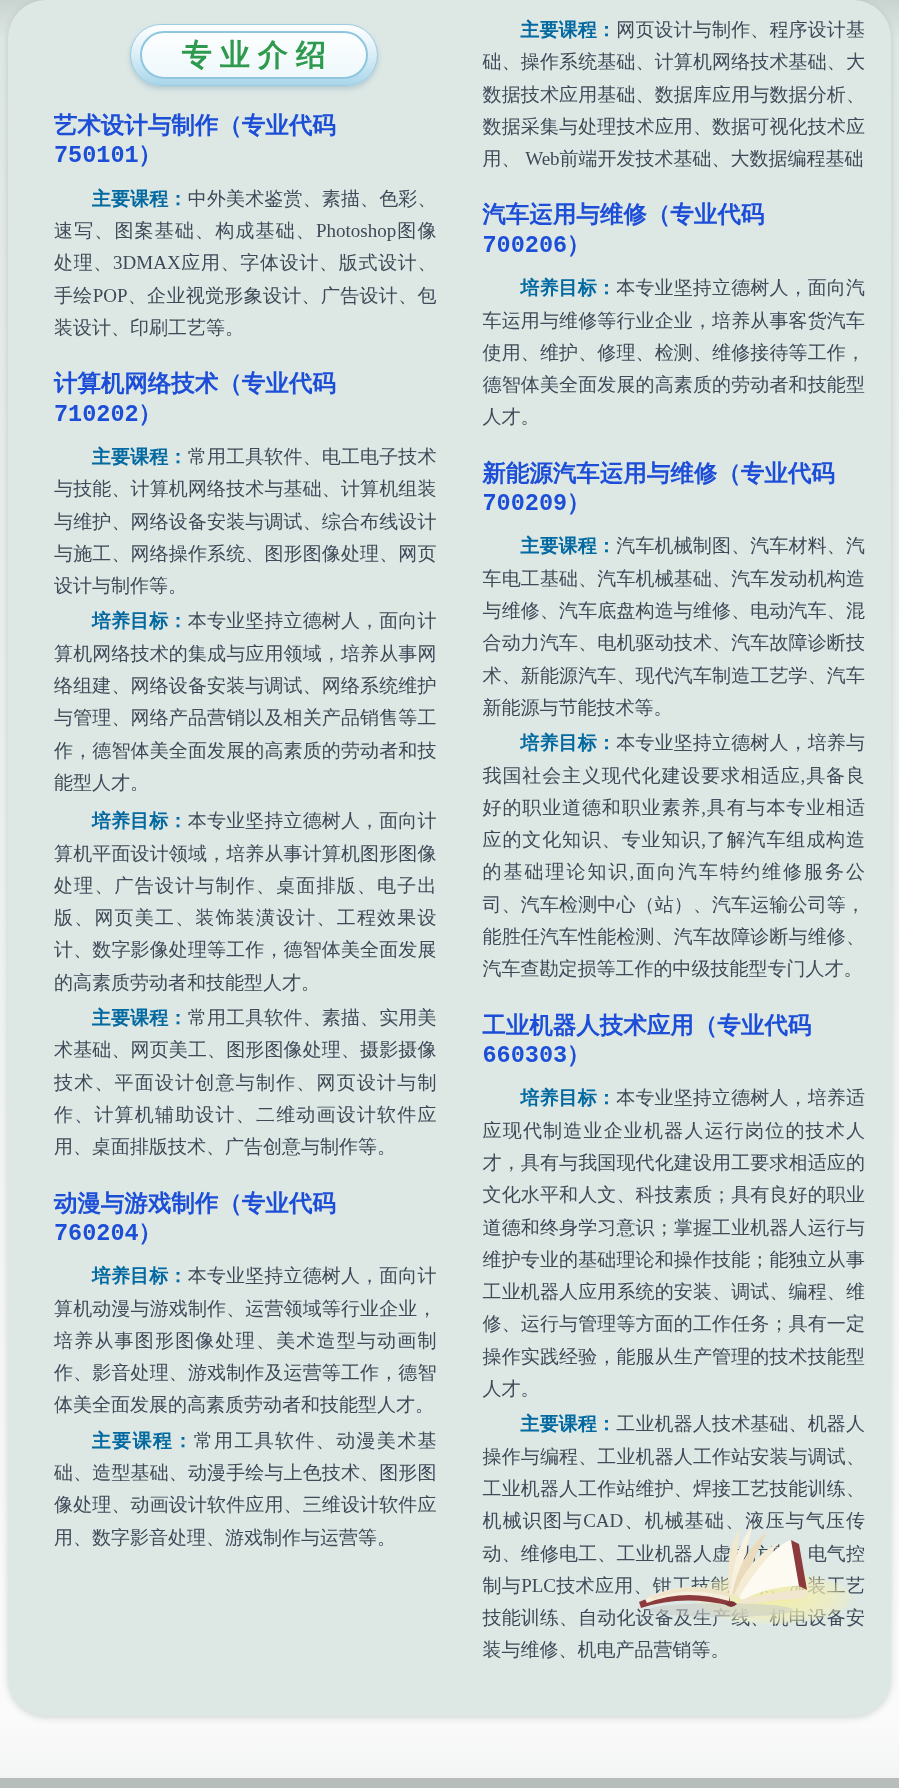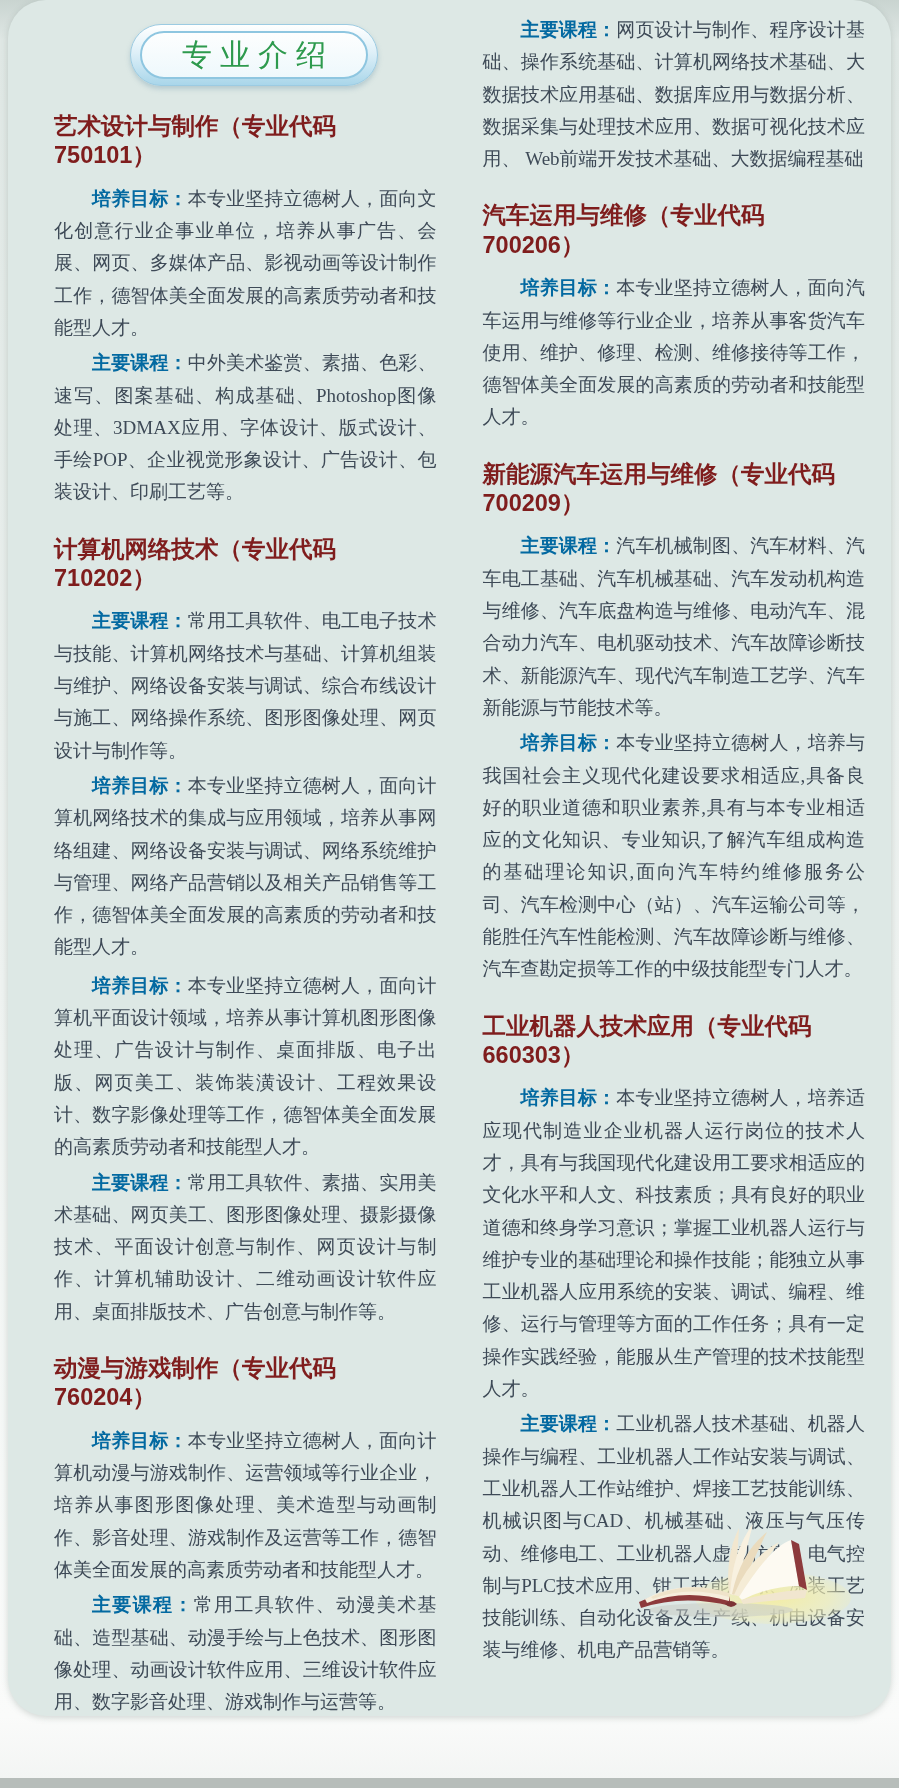--- a/index.html
+++ b/index.html
@@ -36,30 +36,30 @@
     display:flex;align-items:center;justify-content:center;
   }
   .title-pill-inner{
     width:224px;height:44px;border-radius:24px;
     background:linear-gradient(180deg,#fdfefe,#eef8fc);
     border:2px solid #8ec6e0;
     display:flex;align-items:center;justify-content:center;
   }
   .title-pill-inner span{
     font-family:"Liberation Sans", sans-serif;
-    font-weight:400;font-size:30px;color:#2e9a4e;
+    font-weight:700;font-size:30px;color:#2e9a4e;
     letter-spacing:8px;text-indent:8px;
     text-shadow:0 1px 0 rgba(255,255,255,.8);
   }
 
   .major{margin:0 0 6px 0;}
   .major-title{
-    font-family:Liberation Sans, sans-serif;
+    font-family:Liberation Mono, monospace;
     font-weight:700;font-size:23.5px;line-height:1.25;
-    color:#7f1d1d;margin:26px 0 12px 0;
+    color:#1d4ed8;margin:26px 0 12px 0;
   }
   .major-title .code{font-weight:700;}
   .para{
     font-size:19px;line-height:1.7;
     color:#3e4a57;text-align:justify;text-indent:2em;
     margin:0 0 3px 0;
   }
   .para b{
     font-family:"Liberation Sans", sans-serif;
     color:#0369a1;font-weight:700;
@@ -78,21 +78,20 @@
 
     <div class="col col-left">
       <div class="title-pill">
         <div class="title-pill-inner">
           <span>专业介绍</span>
         </div>
       </div>
       <div id="left-sections">
           <section class="major">
             <h2 class="major-title"><span>艺术设计与制作</span><span class="code">（专业代码750101）</span></h2>
-            <p class="para"><b>培养目标：</b>本专业坚持立德树人，面向文化创意行业企事业单位，培养从事广告、会展、网页、多媒体产品、影视动画等设计制作工作，德智体美全面发展的高素质劳动者和技能型人才。</p>
             <p class="para"><b>主要课程：</b>中外美术鉴赏、素描、色彩、速写、图案基础、构成基础、Photoshop图像处理、3DMAX应用、字体设计、版式设计、手绘POP、企业视觉形象设计、广告设计、包装设计、印刷工艺等。</p>
           </section>
           <section class="major">
             <h2 class="major-title"><span>计算机网络技术</span><span class="code">（专业代码710202）</span></h2>
             <p class="para"><b>主要课程：</b>常用工具软件、电工电子技术与技能、计算机网络技术与基础、计算机组装与维护、网络设备安装与调试、综合布线设计与施工、网络操作系统、图形图像处理、网页设计与制作等。</p>
             <p class="para"><b>培养目标：</b>本专业坚持立德树人，面向计算机网络技术的集成与应用领域，培养从事网络组建、网络设备安装与调试、网络系统维护与管理、网络产品营销以及相关产品销售等工作，德智体美全面发展的高素质的劳动者和技能型人才。</p>
           </section>
           <section class="major">
             <p class="para"><b>培养目标：</b>本专业坚持立德树人，面向计算机平面设计领域，培养从事计算机图形图像处理、广告设计与制作、桌面排版、电子出版、网页美工、装饰装潢设计、工程效果设计、数字影像处理等工作，德智体美全面发展的高素质劳动者和技能型人才。</p>
             <p class="para"><b>主要课程：</b>常用工具软件、素描、实用美术基础、网页美工、图形图像处理、摄影摄像技术、平面设计创意与制作、网页设计与制作、计算机辅助设计、二维动画设计软件应用、桌面排版技术、广告创意与制作等。</p>

